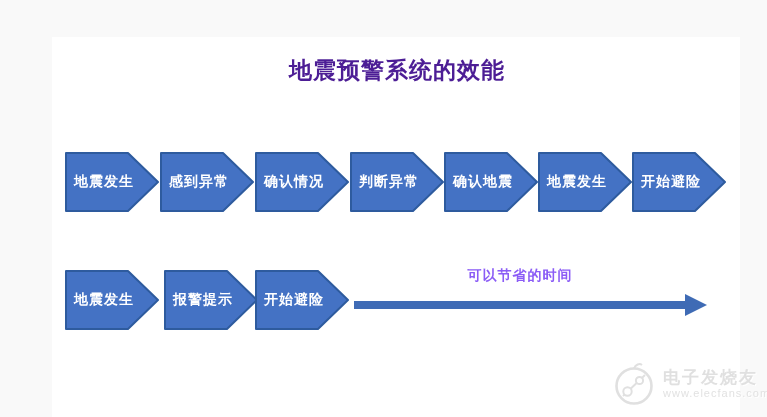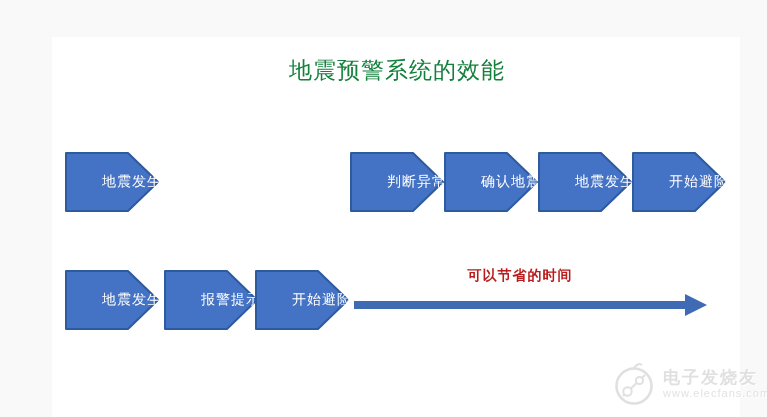--- a/index.html
+++ b/index.html
@@ -7,36 +7,35 @@
     position:relative;width:767px;height:417px;overflow:hidden;
     background:#f9f9f9;
     font-family:"Liberation Sans", sans-serif;
   }
   .inner-page{
     position:absolute;left:52px;top:37px;width:688px;height:380px;
     background:#ffffff;
   }
   .title{
     position:absolute;top:55px;left:397px;transform:translateX(-50%);
-    font-size:23px;font-weight:normal;color:#15803d;letter-spacing:1px;
+    font-size:23px;font-weight:bold;color:#4c1d95;letter-spacing:1px;
     white-space:nowrap;
   }
   .arrow{position:absolute;width:94px;height:60px;}
   .arrow svg{position:absolute;left:0;top:0;display:block;}
   .arrow-label{
     position:absolute;left:0;top:0;width:78px;height:60px;
     display:flex;align-items:center;justify-content:center;
-    color:#ffffff;font-size:14px;font-weight:normal;letter-spacing:1px;
+    color:#ffffff;font-size:14px;font-weight:bold;letter-spacing:1px;
     white-space:nowrap;
-    margin-left:28px;
   }
   .long-arrow{position:absolute;left:354px;top:294px;}
   .saved-label{
     position:absolute;left:520px;top:267px;transform:translateX(-50%);
-    font-size:14px;font-weight:600;color:#b91c1c;letter-spacing:1px;
+    font-size:14px;font-weight:600;color:#8b5cf6;letter-spacing:1px;
     white-space:nowrap;
   }
   .watermark{
     position:absolute;left:611px;top:360px;
     display:flex;align-items:center;gap:6px;
   }
   .wm-text{display:flex;flex-direction:column;line-height:1.1;}
   .wm-brand{
     font-size:17px;font-weight:bold;color:#e0e0e0;letter-spacing:2px;
     text-shadow:1px 1px 0 #ffffff;white-space:nowrap;
@@ -52,20 +51,32 @@
 <div class="canvas">
   <div class="inner-page"></div>
 
   <div class="title">地震预警系统的效能</div>
 
   <div class="arrow" style="left:65px;top:152px">
     <svg width="94" height="60" viewBox="0 0 94 60">
       <polygon points="1,1 63,1 93,30 63,59 1,59" stroke-width="2" stroke-linejoin="round" fill="#4472c4" stroke="#2e5b9e"></polygon>
     </svg>
     <span class="arrow-label">地震发生</span>
+  </div>
+  <div class="arrow" style="left:160px;top:152px">
+    <svg width="94" height="60" viewBox="0 0 94 60">
+      <polygon points="1,1 63,1 93,30 63,59 1,59" stroke-width="2" stroke-linejoin="round" fill="#4472c4" stroke="#2e5b9e"></polygon>
+    </svg>
+    <span class="arrow-label">感到异常</span>
+  </div>
+  <div class="arrow" style="left:255px;top:152px">
+    <svg width="94" height="60" viewBox="0 0 94 60">
+      <polygon points="1,1 63,1 93,30 63,59 1,59" stroke-width="2" stroke-linejoin="round" fill="#4472c4" stroke="#2e5b9e"></polygon>
+    </svg>
+    <span class="arrow-label">确认情况</span>
   </div>
   <div class="arrow" style="left:444px;top:152px">
     <svg width="94" height="60" viewBox="0 0 94 60">
       <polygon points="1,1 63,1 93,30 63,59 1,59" stroke-width="2" stroke-linejoin="round" fill="#4472c4" stroke="#2e5b9e"></polygon>
     </svg>
     <span class="arrow-label">确认地震</span>
   </div>
   <div class="arrow" style="left:350px;top:152px">
     <svg width="94" height="60" viewBox="0 0 94 60">
       <polygon points="1,1 63,1 93,30 63,59 1,59" stroke-width="2" stroke-linejoin="round" fill="#4472c4" stroke="#2e5b9e"></polygon>

